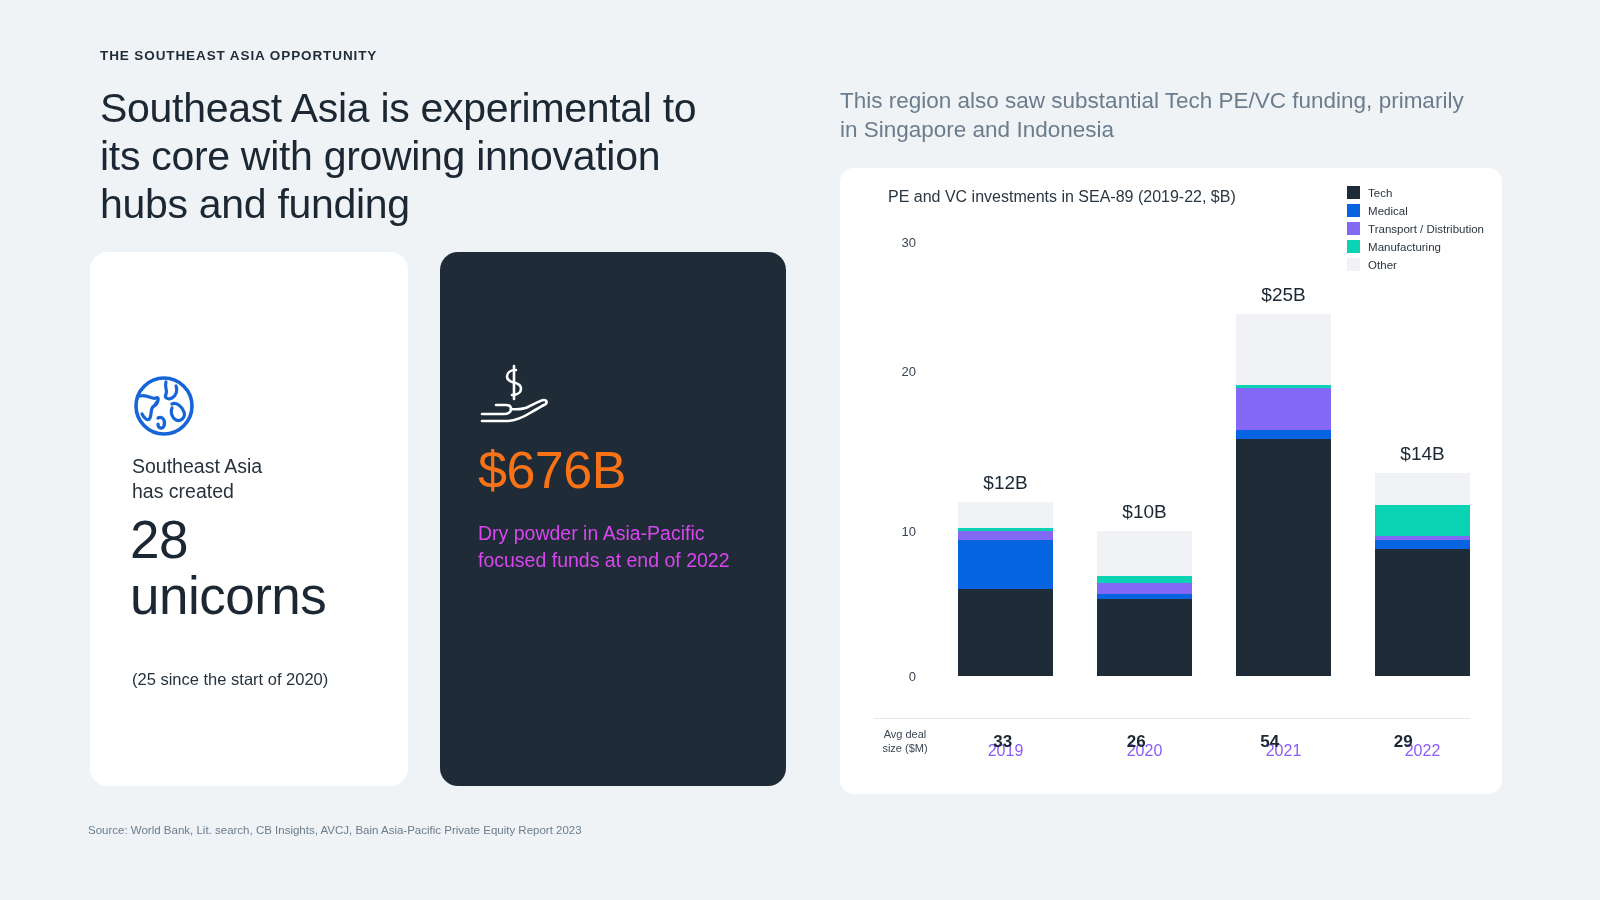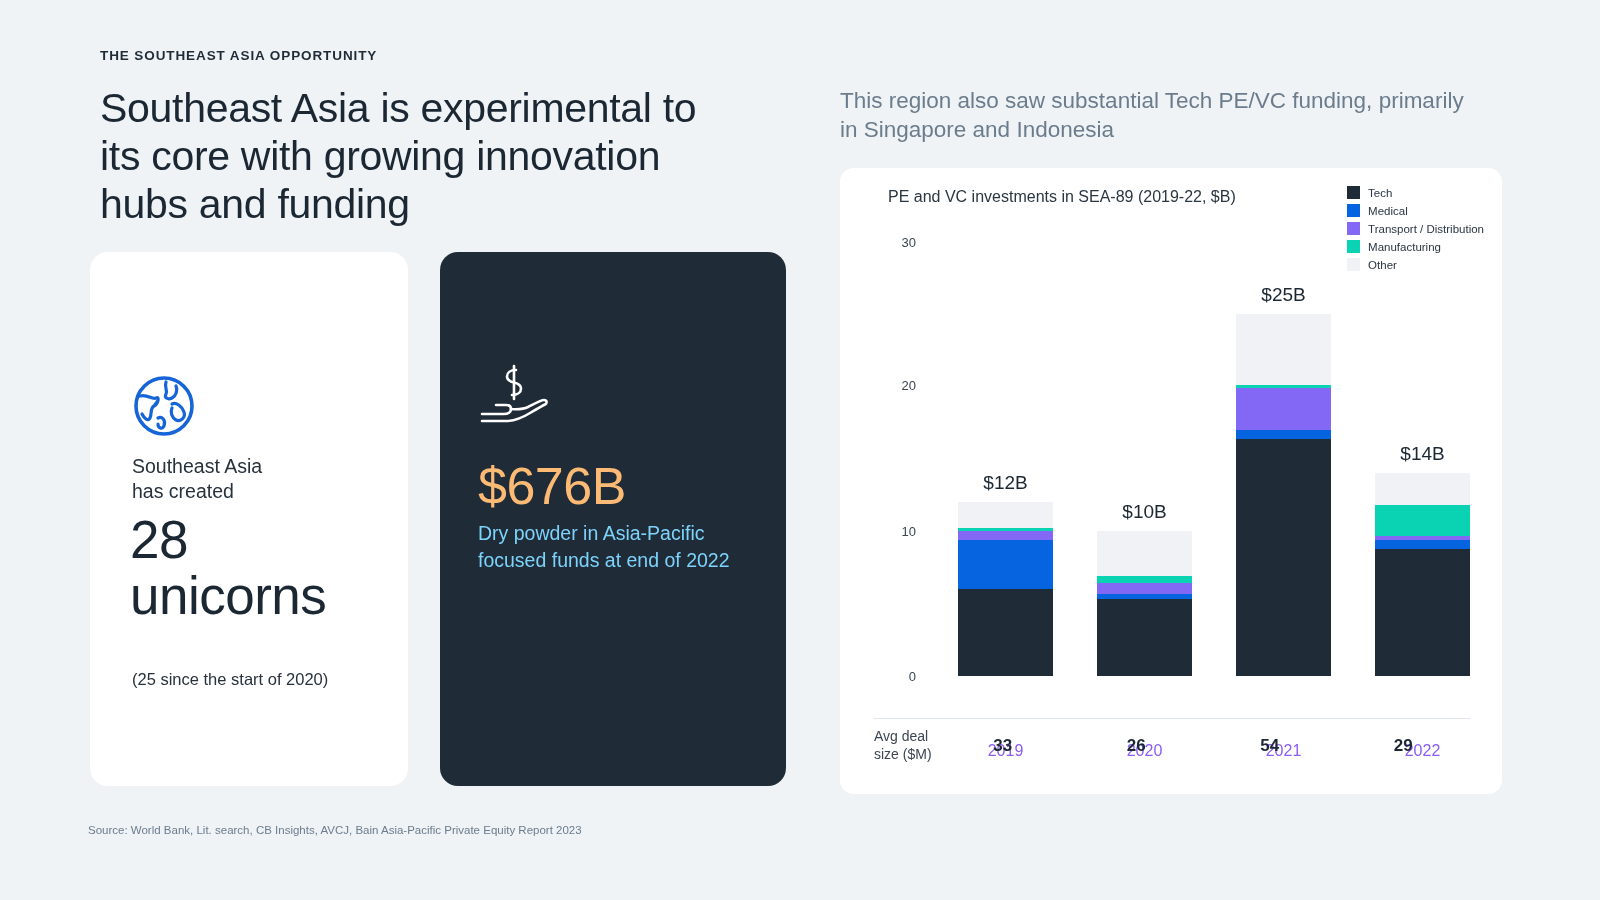--- a/index.html
+++ b/index.html
@@ -90,33 +90,33 @@
     left: 350px; top: 0;
     width: 346px; height: 534px;
     background: #1f2b36;
     border-radius: 18px;
   }
 
   .hand-wrap { position: absolute; left: 38px; top: 112px; }
 
   .card-dark .bignum {
     position: absolute;
-    left: 38px; top: 204px;
+    left: 38px; top: 188px;
     font-size: 52px;
     font-weight: normal;
-    color: #fdba74;
+    color: #f97316;
     letter-spacing: -0.5px;
   }
 
   .card-dark .desc {
     position: absolute;
     left: 38px; top: 268px;
     font-size: 19.5px;
     line-height: 1.4;
-    color: #7dd3fc;
+    color: #d946ef;
     width: 260px;
   }
 
   
   .right-head {
     position: absolute;
     left: 840px; top: 86px;
     width: 640px;
     font-size: 22.5px;
     line-height: 1.3;
@@ -217,23 +217,24 @@
 
   .deal-row {
     position: absolute;
     left: 34px; top: 560px;
     width: 596px;
     display: flex;
     align-items: center;
   }
   .deal-label {
     width: 62px;
-    font-size: 14px;
+    font-size: 11px;
     line-height: 1.25;
     color: #3b4652;
+    text-align: center;
   }
   .deal-vals { flex: 1 1 auto; display: flex; }
   .deal-val {
     flex: 1 1 0;
     text-align: center;
     font-size: 17px;
     font-weight: bold;
     color: #1b2733;
   }
 
@@ -313,21 +314,21 @@
         <div class="legend-row">
           <span class="legend-swatch" style="background: rgb(240, 242, 245);"></span>
           <span class="legend-label">Other</span>
         </div>
       </div>
 
     <div class="plot">
       <div class="yaxis">
           <div class="ytick" style="top: 450px;">0</div>
           <div class="ytick" style="top: 305.333px;">10</div>
-          <div class="ytick" style="top: 159px;">20</div>
+          <div class="ytick" style="top: 145px;">20</div>
           <div class="ytick" style="top: 16px;">30</div>
         </div>
       <div class="bars">
           <div class="bar-slot">
             <div class="bar-total" style="bottom: 181.6px;">$12B</div>
             <div class="bar-stack" style="height: 173.6px;">
               <div class="seg" style="height: 26.04px; background: rgb(240, 242, 245);"></div>
               <div class="seg" style="height: 2.89333px; background: rgb(10, 211, 180);"></div>
               <div class="seg" style="height: 8.68px; background: rgb(131, 103, 245);"></div>
               <div class="seg" style="height: 49.1867px; background: rgb(7, 100, 224);"></div>

